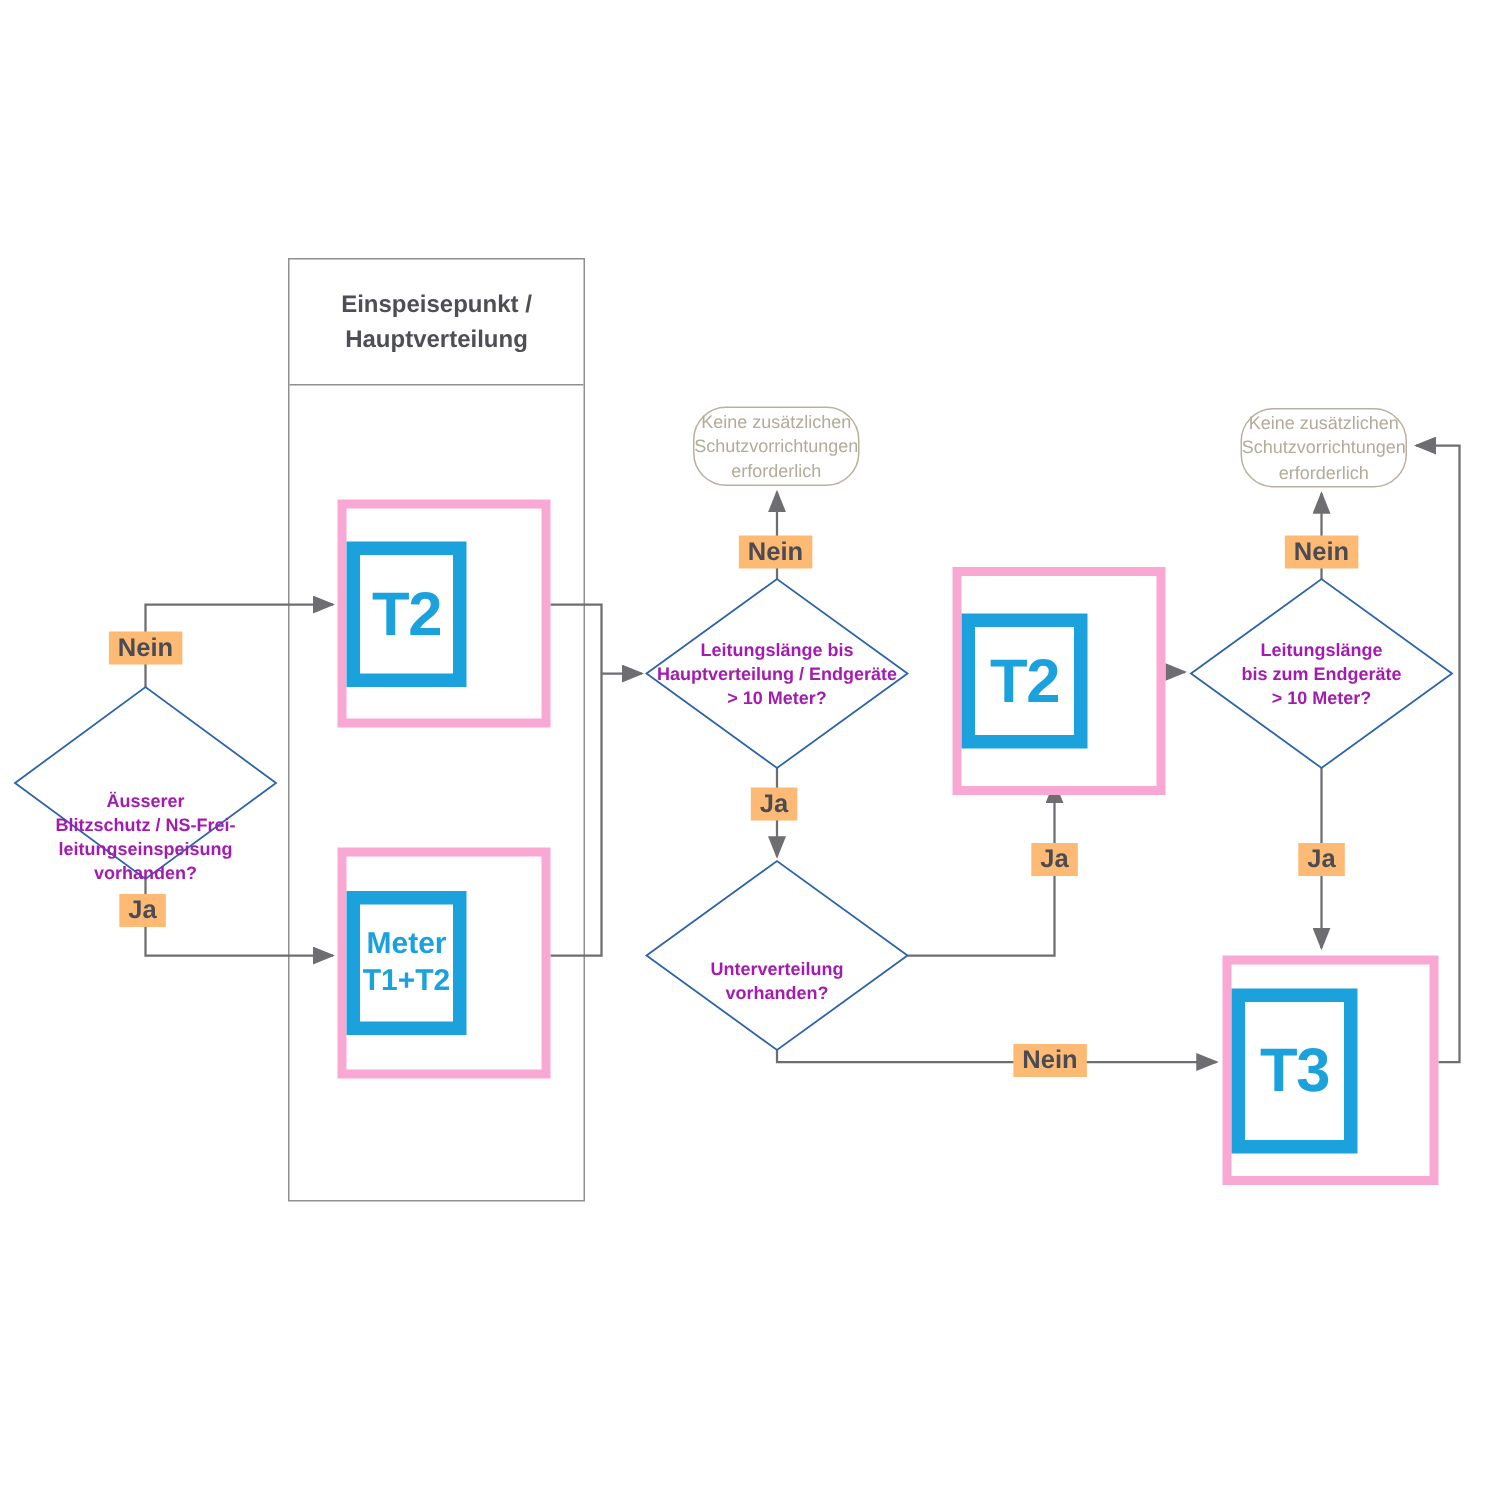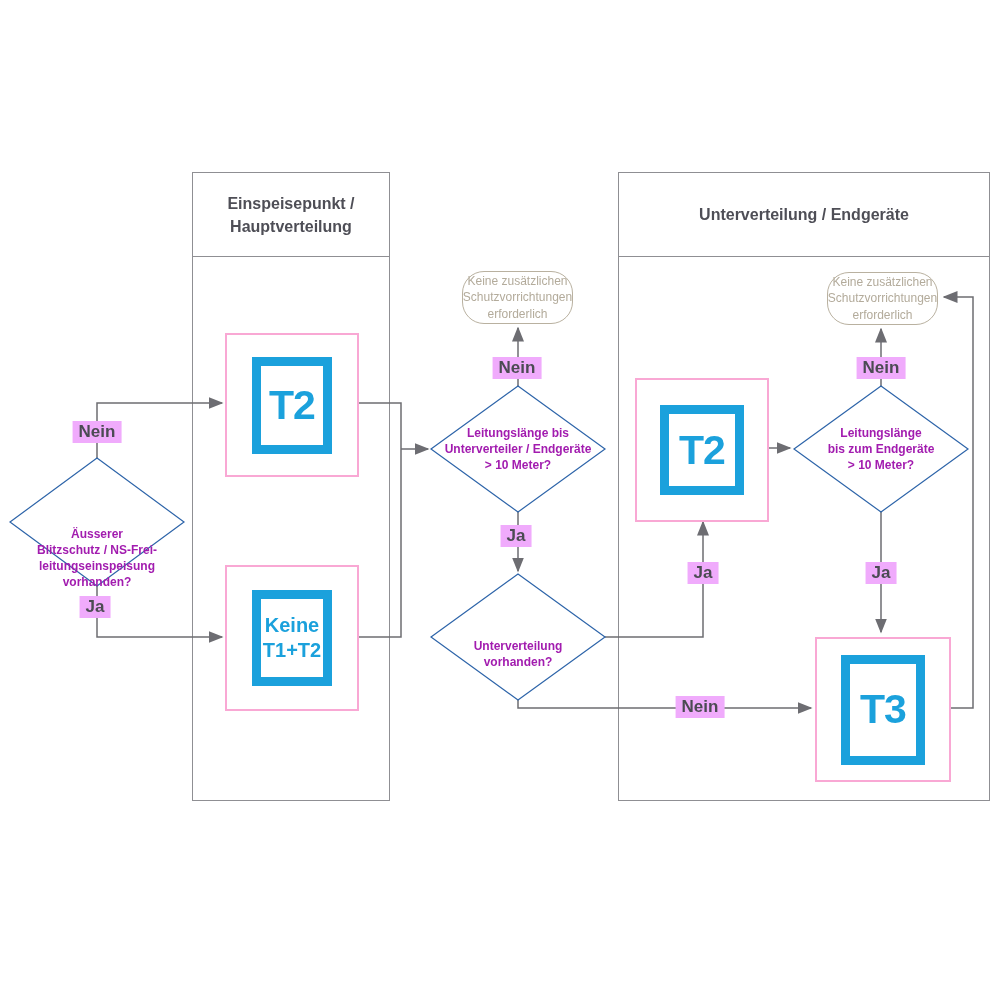--- a/index.html
+++ b/index.html
@@ -7,55 +7,50 @@
     position:relative;width:1000px;height:1000px;background:#ffffff;overflow:hidden;
     font-family:"Liberation Sans","DejaVu Sans",sans-serif;
     border-radius:23px;
   }
   
   .col{position:absolute;border:1px solid #8f8f93;background:transparent;}
   .col-header{position:absolute;left:0;top:0;width:100%;height:83px;border-bottom:1px solid #8f8f93;
     display:flex;flex-direction:column;align-items:center;justify-content:center;
     color:#4e4e56;font-weight:bold;font-size:16px;line-height:23px;text-align:center;}
   
-  .node-outer{position:absolute;border:2px solid #f9a8d4;background:#ffffff;
-    display:flex;align-items:center;justify-content:center;}
+  .node-outer{position:absolute;border:6px solid #f9a8d4;background:#ffffff;
+    display:flex;align-items:center;}
   .node-inner{border:9px solid #1ba1dc;color:#1ba1dc;display:flex;flex-direction:column;
     align-items:center;justify-content:center;font-weight:bold;text-align:center;background:#fff;}
   .big-label{font-size:41px;letter-spacing:-1px;}
   .kombi-label{font-size:20px;line-height:25px;}
   
   .diamond-text{position:absolute;transform:translate(-50%,-50%);text-align:center;
     color:#a21caf;font-weight:bold;font-size:12px;line-height:16px;white-space:nowrap;}
   
   .pill{position:absolute;border:1px solid #b9b1a0;border-radius:22px;background:#fff;
     color:#b3ab9b;font-size:12px;line-height:16.5px;text-align:left;
     display:flex;flex-direction:column;align-items:center;justify-content:center;white-space:nowrap;}
   
-  .edge-label{position:absolute;transform:translate(-50%,-50%);background:#f0abfc;
+  .edge-label{position:absolute;transform:translate(-50%,-50%);background:#fdba74;
     color:#4b4b53;font-weight:bold;font-size:17px;padding:1px 6px;white-space:nowrap;}
   svg{position:absolute;left:0;top:0;}
 </style>
 </head>
 <body>
 
 <div id="canvas">
 
   <div class="col" style="left:192px;top:172px;width:196px;height:627px;">
     <div class="col-header">
       <div>Einspeisepunkt /</div>
       <div>Hauptverteilung</div>
     </div>
   </div>
 
-  <div class="col" style="left:618px;top:172px;width:370px;height:627px;">
-    <div class="col-header">
-      <div>Unterverteilung / Endgeräte</div>
-    </div>
-  </div>
 
   <svg width="1000" height="1000">
     <defs>
       <marker id="arrow" viewBox="0 0 10 8" refX="9" refY="4" markerWidth="10" markerHeight="8" orient="auto">
         <path d="M0,0 L10,4 L0,8 z" fill="#6d6d72"></path>
       </marker>
     </defs>
     <g stroke="#6d6d72" stroke-width="1.5" fill="none">
       <path d="M97,458 L97,403 L222,403" marker-end="url(#arrow)"></path>
       <path d="M97,586 L97,637 L222,637" marker-end="url(#arrow)"></path>
@@ -80,21 +75,21 @@
 
   <div class="diamond-text" style="left:97px;top:522px;margin-top:36px;">
     <div>Äusserer</div>
     <div>Blitzschutz / NS-Frei-</div>
     <div>leitungseinspeisung</div>
     <div>vorhanden?</div>
   </div>
 
   <div class="diamond-text" style="left:518px;top:449px;">
     <div>Leitungslänge bis</div>
-    <div>Unterverteiler / Endgeräte</div>
+    <div>Hauptverteilung / Endgeräte</div>
     <div>&gt; 10 Meter?</div>
   </div>
 
   <div class="diamond-text" style="left:518px;top:637px;margin-top:17px;">
     <div>Unterverteilung</div>
     <div>vorhanden?</div>
   </div>
 
   <div class="diamond-text" style="left:881px;top:449px;">
     <div>Leitungslänge</div>
@@ -115,21 +110,21 @@
   </div>
 
   <div class="node-outer" style="left:225px;top:333px;width:130px;height:140px;">
     <div class="node-inner" style="width:80px;height:97px;box-sizing:border-box;">
       <span class="big-label">T2</span>
     </div>
   </div>
 
   <div class="node-outer" style="left:225px;top:565px;width:130px;height:142px;">
     <div class="node-inner kombi-label" style="width:80px;height:96px;box-sizing:border-box;">
-      <span>Keine</span>
+      <span>Meter</span>
       <span>T1+T2</span>
     </div>
   </div>
 
   <div class="node-outer" style="left:635px;top:378px;width:130px;height:140px;">
     <div class="node-inner" style="width:84px;height:90px;box-sizing:border-box;">
       <span class="big-label">T2</span>
     </div>
   </div>
 

